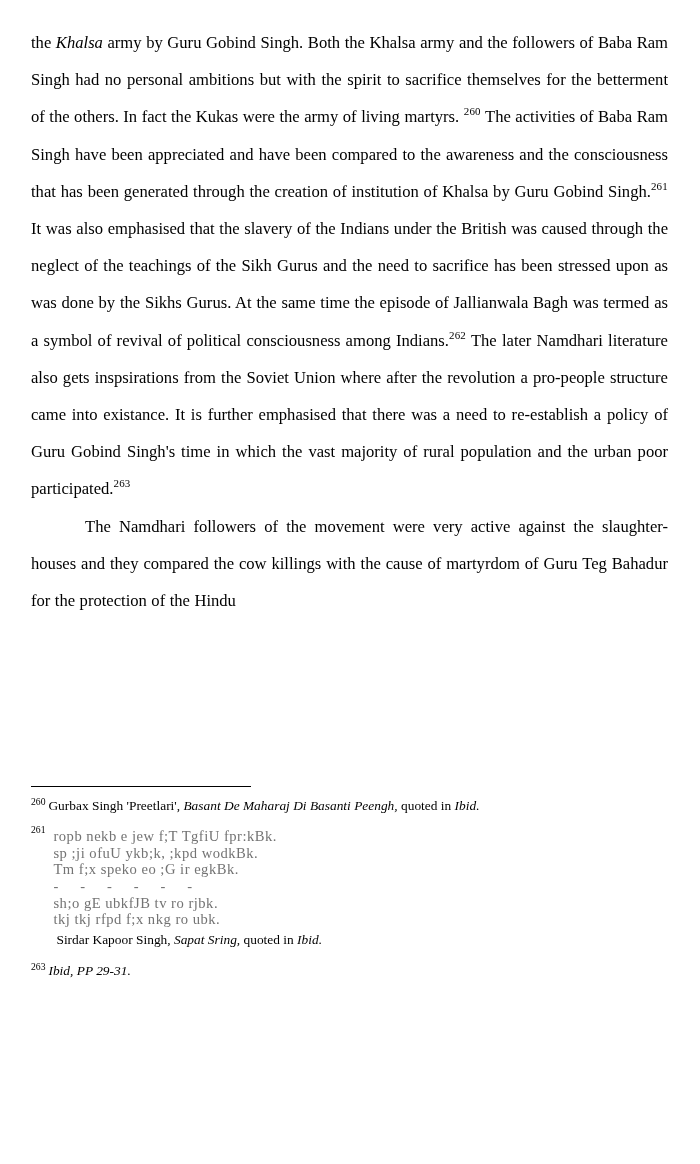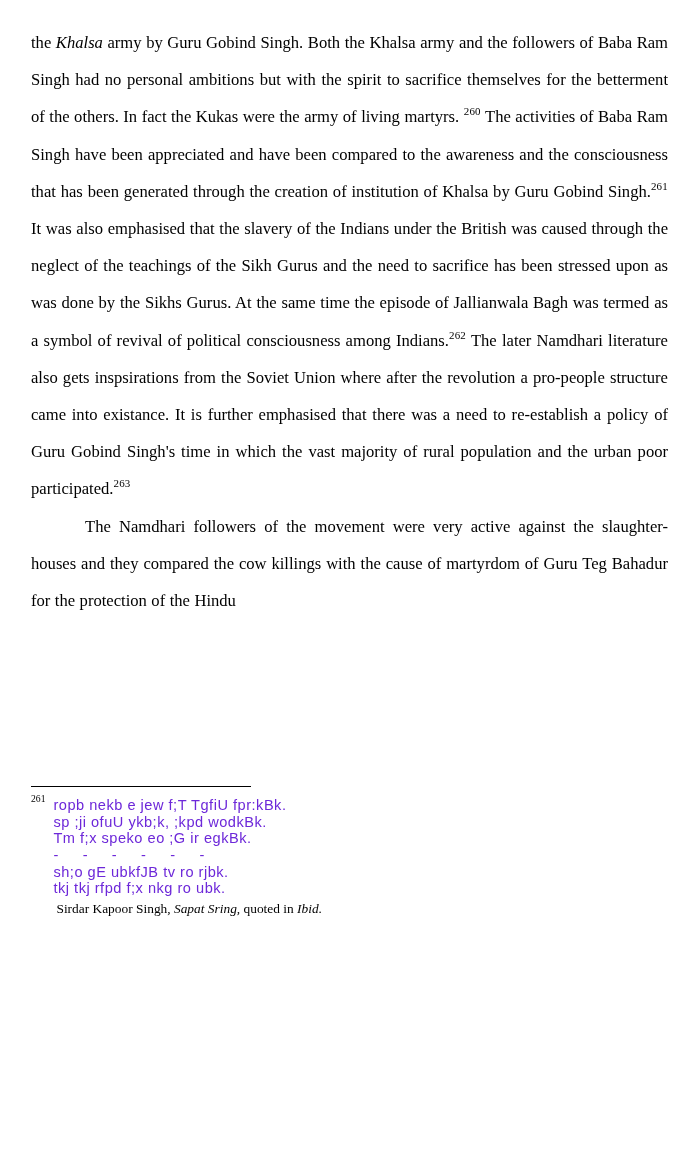--- a/index.html
+++ b/index.html
@@ -109,26 +109,26 @@
     padding-top: 2px;
   }
 
   .verse-block {
     flex: 1 1 auto;
     padding-left: 5px;
   }
 
   
   .verse-line {
-    font-family: Liberation Sans, sans-serif;
+    font-family: Liberation Serif, serif;
     font-size: 14.6px;
     line-height: 16.6px;
     letter-spacing: 0.5px;
     white-space: pre;
-    color: #6d28d9;
+    color: #737373;
   }
 
   .verse-line.dashes {
     letter-spacing: 0px;
     font-size: 14.6px;
     line-height: 17px;
   }
 
   .verse-cite {
     font-family: "Liberation Serif", "DejaVu Serif", serif;
@@ -146,27 +146,29 @@
 <div class="page">
 
   <div class="body-region">
     <p class="para" id="para-slot-1"><span>the </span><em class="it">Khalsa</em><span> army by Guru Gobind Singh.  Both the Khalsa army and the followers of Baba Ram Singh had no personal ambitions but with the spirit to sacrifice themselves for the betterment of the others.  In fact the Kukas were the army of living martyrs. </span><sup class="fn">260</sup><span>  The activities of Baba Ram Singh have been appreciated and have been compared to the awareness and the consciousness that has been generated through the creation of institution of Khalsa by Guru Gobind Singh.</span><sup class="fn">261</sup><span>  It was also emphasised that the slavery of the Indians under the British was caused through the neglect of the teachings of the Sikh Gurus and the need to sacrifice has been stressed upon as was done by the Sikhs Gurus.  At the same time the episode of Jallianwala Bagh was termed as a symbol of revival of political consciousness among Indians.</span><sup class="fn">262</sup><span>  The later Namdhari literature also gets inspsirations from the Soviet Union where after the revolution a pro-people structure came into existance.  It is further emphasised that there was a need to re-establish a policy of Guru Gobind Singh's time in which the vast majority of rural population and the urban poor participated.</span><sup class="fn">263</sup></p>
     <p class="para indent" id="para-slot-2"><span>The Namdhari followers of the movement were very active against the slaughter-houses and they compared the cow killings with the cause of martyrdom of Guru Teg Bahadur for the protection of the Hindu</span></p>
   </div>
 
   <hr class="fn-rule">
 
   <div class="footnotes" id="footnote-slot">
+      <div class="footnote"><sup class="marker">260</sup><span>Gurbax Singh 'Preetlari', </span><em class="it">Basant De Maharaj Di Basanti Peengh,</em><span> quoted in </span><em class="it">Ibid.</em></div>
       <div class="footnote fn-verse-wrap">
         <sup class="marker">261</sup>
         <div class="verse-block">
           <div class="verse-line">ropb nekb e jew f;T TgfiU fpr:kBk.</div>
           <div class="verse-line">sp ;ji ofuU ykb;k, ;kpd wodkBk.</div>
           <div class="verse-line">Tm f;x speko eo ;G ir egkBk.</div>
           <div class="verse-line dashes">-      -      -      -      -      -</div>
           <div class="verse-line">sh;o gE ubkfJB tv ro rjbk.</div>
           <div class="verse-line">tkj tkj rfpd f;x nkg ro ubk.</div>
           <div class="verse-cite"><span>Sirdar Kapoor Singh, </span><em class="it">Sapat Sring,</em><span> quoted in </span><em class="it">Ibid.</em></div>
         </div>
       </div>
+      <div class="footnote"><sup class="marker">263</sup><em class="it">Ibid, PP 29-31.</em></div>
     </div>
 
 </div>
 
 </body></html>

